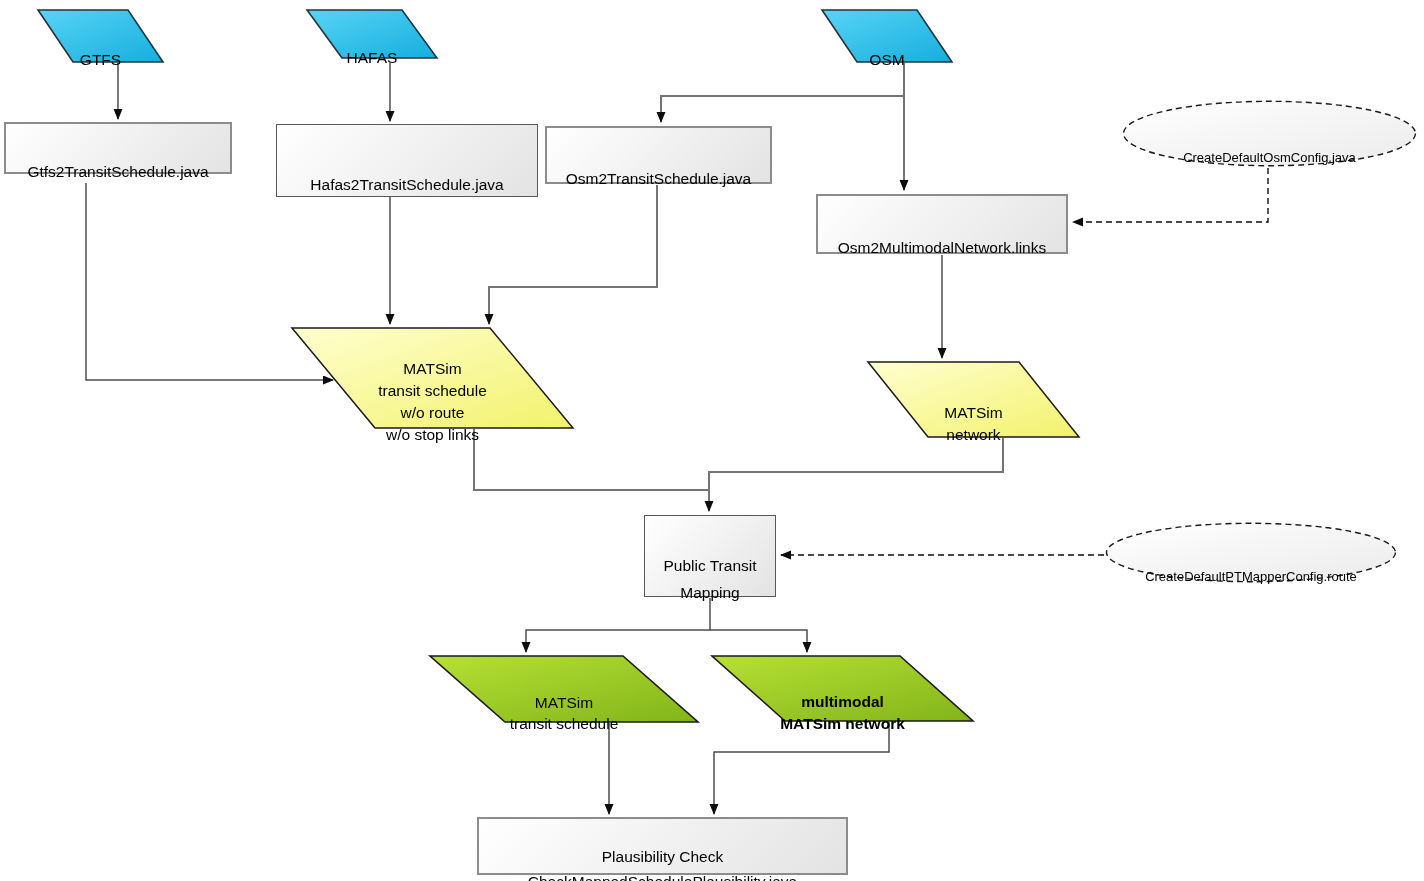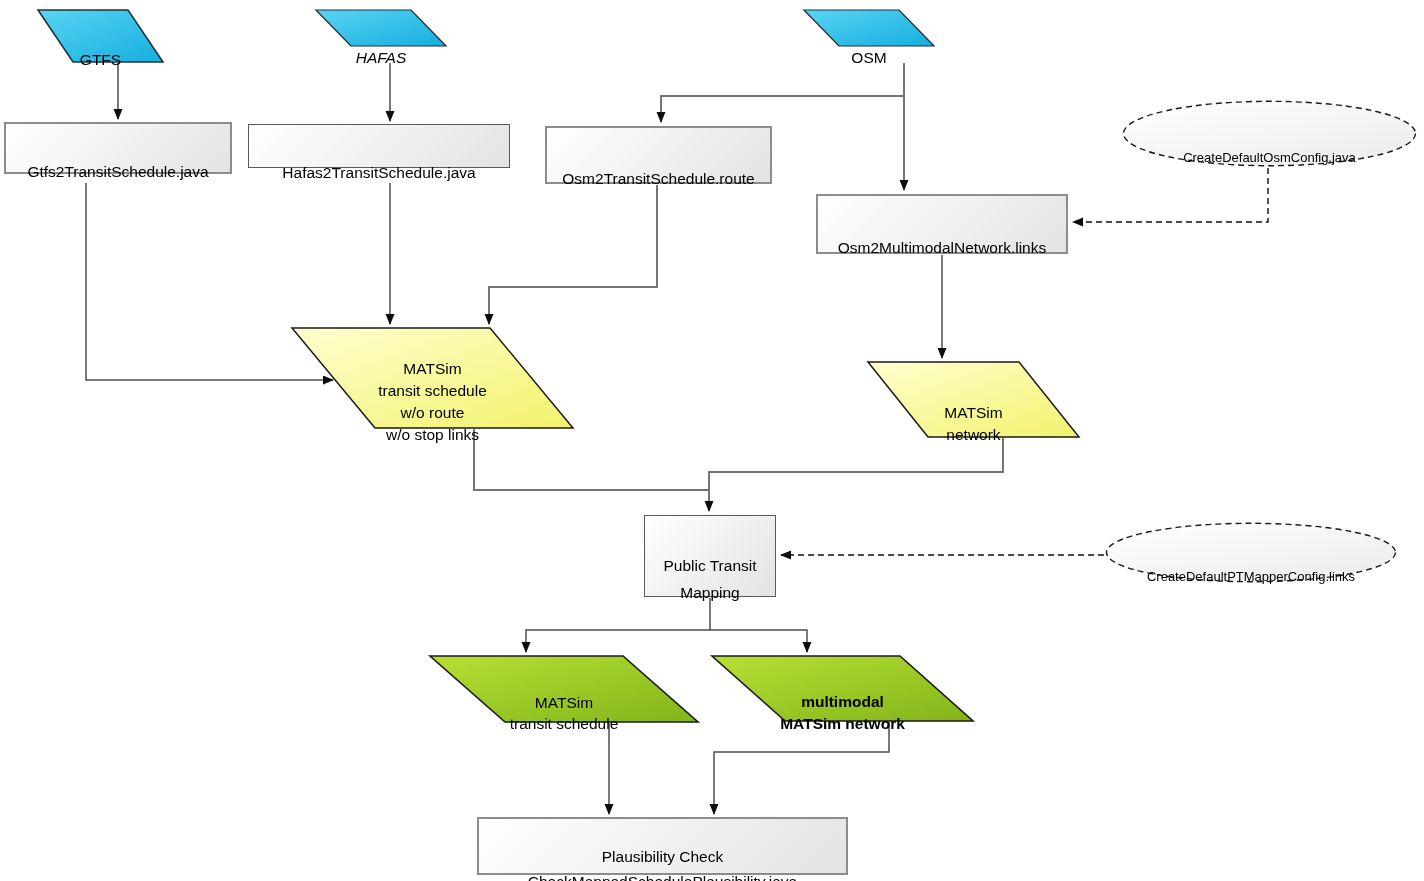--- a/index.html
+++ b/index.html
@@ -98,62 +98,62 @@
     <path d="M1104,555 L781,555" fill="none" style="stroke:var(--arrow-black)" stroke-width="1.4" stroke-dasharray="6,4" marker-end="url(#arrowHead)"></path>
   </svg>
 
   <div class="node n-gtfs" style="left:38px; top:10px; width:125px; height:52px;">
     <svg class="shape" viewBox="0 0 125 52" preserveAspectRatio="none">
       <polygon points="0,0 90,0 125,52 35,52" style="fill:url(#gradBlue); stroke:var(--border-shape,#22333a)" stroke-width="1.6"></polygon>
     </svg>
     <div class="label">GTFS</div>
   </div>
 
-  <div class="node n-hafas" style="left:316px; top:10px; width:130px; height:36px;font-style:italic;">
+  <div class="node n-hafas" style="left:307px; top:10px; width:130px; height:48px;">
     <svg class="shape" viewBox="0 0 130 52" preserveAspectRatio="none">
       <polygon points="0,0 95,0 130,52 35,52" style="fill:url(#gradBlue); stroke:var(--border-shape,#22333a)" stroke-width="1.6"></polygon>
     </svg>
     <div class="label">HAFAS</div>
   </div>
 
-  <div class="node n-osm" style="left:804px; top:10px; width:130px; height:36px;">
+  <div class="node n-osm" style="left:822px; top:10px; width:130px; height:52px;">
     <svg class="shape" viewBox="0 0 130 52" preserveAspectRatio="none">
       <polygon points="0,0 95,0 130,52 35,52" style="fill:url(#gradBlue); stroke:var(--border-shape,#22333a)" stroke-width="1.6"></polygon>
     </svg>
     <div class="label">OSM</div>
   </div>
 
   <div class="node rect-box border-gray n-gtfs2ts" style="left:4px; top:122px; width:228px; height:52px;">
     <div class="label">Gtfs2TransitSchedule.java</div>
   </div>
 
-  <div class="node rect-box border-dark n-hafas2ts" style="left:248px; top:124px; width:262px; height:44px;">
+  <div class="node rect-box border-dark n-hafas2ts" style="left:276px; top:124px; width:262px; height:73px;">
     <div class="label">Hafas2TransitSchedule.java</div>
   </div>
 
   <div class="node rect-box border-gray n-osm2ts" style="left:545px; top:126px; width:227px; height:58px;">
-    <div class="label">Osm2TransitSchedule.route</div>
+    <div class="label">Osm2TransitSchedule.java</div>
   </div>
 
   <div class="node rect-box border-gray n-osm2mn" style="left:816px; top:194px; width:252px; height:60px;">
     <div class="label">Osm2MultimodalNetwork.links</div>
   </div>
 
   <div class="node ellipse n-osm-config" style="left:1122px; top:100px; width:295px; height:67px;">
     <svg class="shape" viewBox="0 0 295 67" preserveAspectRatio="none">
       <ellipse cx="147.5" cy="33.5" rx="146" ry="32.2" style="fill:url(#gradEllipse); stroke:var(--border-shape-dark,#1a1a1a)" stroke-width="1.4" stroke-dasharray="6,4"></ellipse>
     </svg>
     <div class="label">CreateDefaultOsmConfig.java</div>
   </div>
 
   <div class="node ellipse n-ptm-config" style="left:1105px; top:522px; width:292px; height:61px;">
     <svg class="shape" viewBox="0 0 292 61" preserveAspectRatio="none">
       <ellipse cx="146" cy="30.5" rx="144.5" ry="29.2" style="fill:url(#gradEllipse); stroke:var(--border-shape-dark,#1a1a1a)" stroke-width="1.4" stroke-dasharray="6,4"></ellipse>
     </svg>
-    <div class="label">CreateDefaultPTMapperConfig.links</div>
+    <div class="label">CreateDefaultPTMapperConfig.route</div>
   </div>
 
   <div class="node n-schedule-unmapped" style="left:292px; top:328px; width:281px; height:100px;">
     <svg class="shape" viewBox="0 0 281 100" preserveAspectRatio="none">
       <polygon points="0,0 198,0 281,100 83,100" style="fill:url(#gradYellow); stroke:var(--border-shape-dark,#1a1a1a)" stroke-width="1.5"></polygon>
     </svg>
     <div class="label">MATSim
 transit schedule
 w/o route
 w/o stop links</div>

